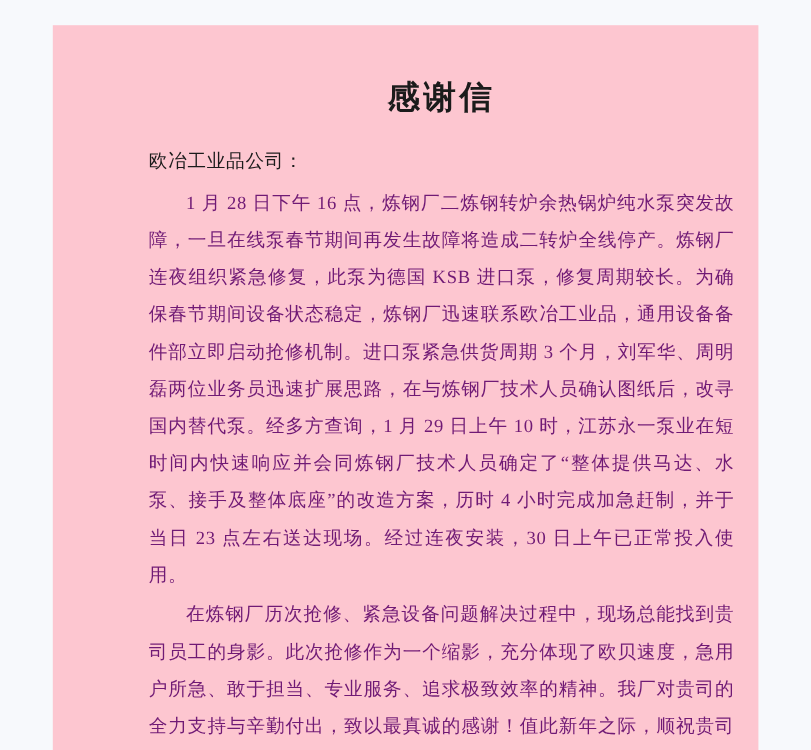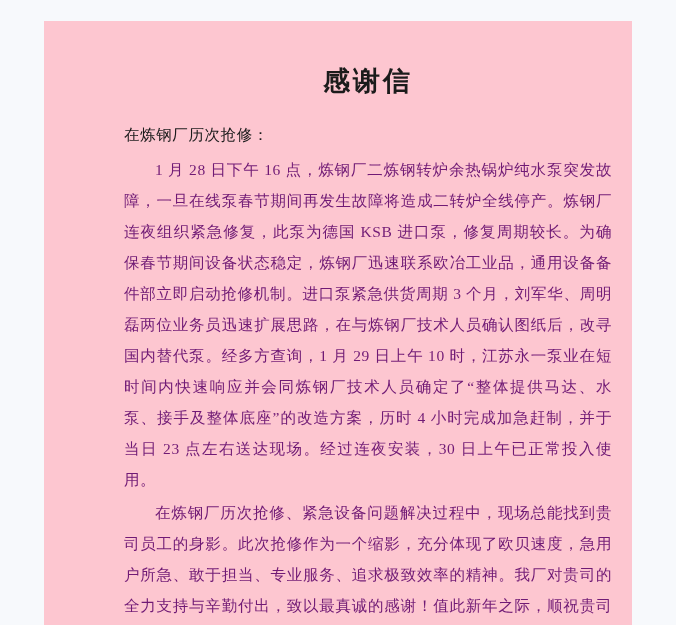--- a/index.html
+++ b/index.html
@@ -64,20 +64,20 @@
   }
 </style>
 </head>
 <body>
 
 <div id="page">
   <div id="sheet">
 
     <div class="doc-title">感谢信</div>
 
-    <div class="salutation">在炼钢厂历次抢修：</div>
+    <div class="salutation">欧冶工业品公司：</div>
 
     <p class="para">1 月 28 日下午 16 点，炼钢厂二炼钢转炉余热锅炉纯水泵突发故障，一旦在线泵春节期间再发生故障将造成二转炉全线停产。炼钢厂连夜组织紧急修复，此泵为德国 KSB 进口泵，修复周期较长。为确保春节期间设备状态稳定，炼钢厂迅速联系欧冶工业品，通用设备备件部立即启动抢修机制。进口泵紧急供货周期 3 个月，刘军华、周明磊两位业务员迅速扩展思路，在与炼钢厂技术人员确认图纸后，改寻国内替代泵。经多方查询，1 月 29 日上午 10 时，江苏永一泵业在短时间内快速响应并会同炼钢厂技术人员确定了“整体提供马达、水泵、接手及整体底座”的改造方案，历时 4 小时完成加急赶制，并于当日 23 点左右送达现场。经过连夜安装，30 日上午已正常投入使用。</p>
 
     <p class="para">在炼钢厂历次抢修、紧急设备问题解决过程中，现场总能找到贵司员工的身影。此次抢修作为一个缩影，充分体现了欧贝速度，急用户所急、敢于担当、专业服务、追求极致效率的精神。我厂对贵司的全力支持与辛勤付出，致以最真诚的感谢！值此新年之际，顺祝贵司全体员工新春快乐，万事如意！</p>
 
   </div>
 </div>
 
 </body></html>

